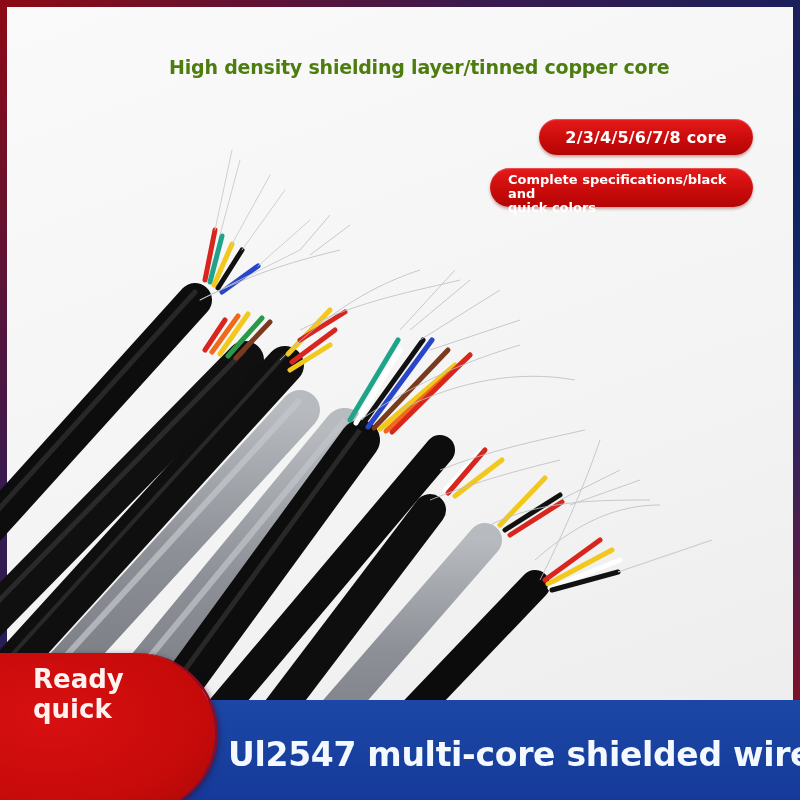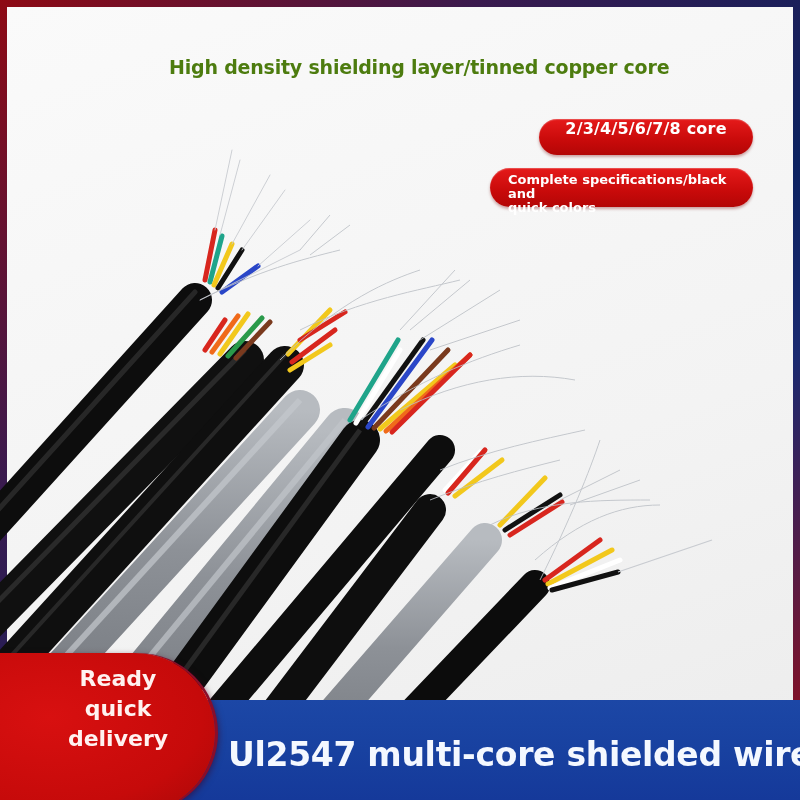--- a/index.html
+++ b/index.html
@@ -21,21 +21,21 @@
     font-size: 19px; font-weight: bold; color: #4d7c0f; letter-spacing: -0.2px;
     white-space: nowrap;
   }
   .pill {
     position: absolute; color: #fff; font-weight: bold;
     background: linear-gradient(180deg, #e51a1a 0%, #c80a0a 60%, #b30606 100%);
     box-shadow: 0 2px 3px rgba(120,0,0,0.35), inset 0 1px 1px rgba(255,255,255,0.25);
   }
   .pill-cores {
     left: 539px; top: 119px; width: 214px; height: 36px; border-radius: 18px;
-    font-size: 16px; display: flex; justify-content: center;
+    font-size: 16px; display: flex; align-items: center; justify-content: center;
     letter-spacing: 0.2px;
   }
   .pill-spec {
     left: 490px; top: 168px; width: 263px; height: 39px; border-radius: 20px;
     font-size: 13px; line-height: 14px; padding: 5px 14px 0 18px;
   }
 
   .cables { position: absolute; left: 0; top: 0; width: 786px; height: 800px; }
 
   .bottom-banner {
@@ -50,23 +50,22 @@
   }
   .stock-badge {
     position: absolute; left: -60px; top: 653px; width: 275px; height: 160px;
     border-radius: 0 80px 80px 0;
     background: radial-gradient(ellipse at 40% 40%, #d81010 0%, #c60a0a 65%, #a80808 100%);
     box-shadow: 3px 0 0 #8a0e2a, 4px 2px 6px rgba(60,0,30,0.5);
     z-index: 3;
   }
   .stock-text {
     position: absolute; left: 33px; top: 664px; width: 170px;
-    font-size: 22px; font-weight: bold; line-height: 30px; color: #fff2f0;
+    font-size: 26px; font-weight: bold; line-height: 30px; color: #fff2f0;
     z-index: 4;
-    text-align: center;
   }
   .stock-text span { display: block; }
 </style>
 </head>
 <body>
 
 <div class="frame"></div>
 <div class="canvas"></div>
 
 <svg class="cables" viewBox="0 0 786 800" xmlns="http://www.w3.org/2000/svg">
@@ -214,15 +213,14 @@
 <div class="pill pill-spec">
   <span style="display:block">Complete specifications/black and</span>
   <span style="display:block">quick colors</span>
 </div>
 
 <div class="bottom-banner"></div>
 <div class="stock-badge"></div>
 <div class="stock-text">
   <span>Ready</span>
   <span>quick</span>
-  <span>delivery</span>
 </div>
 <div class="banner-title">Ul2547 multi-core shielded wire</div>
 
 </body></html>

